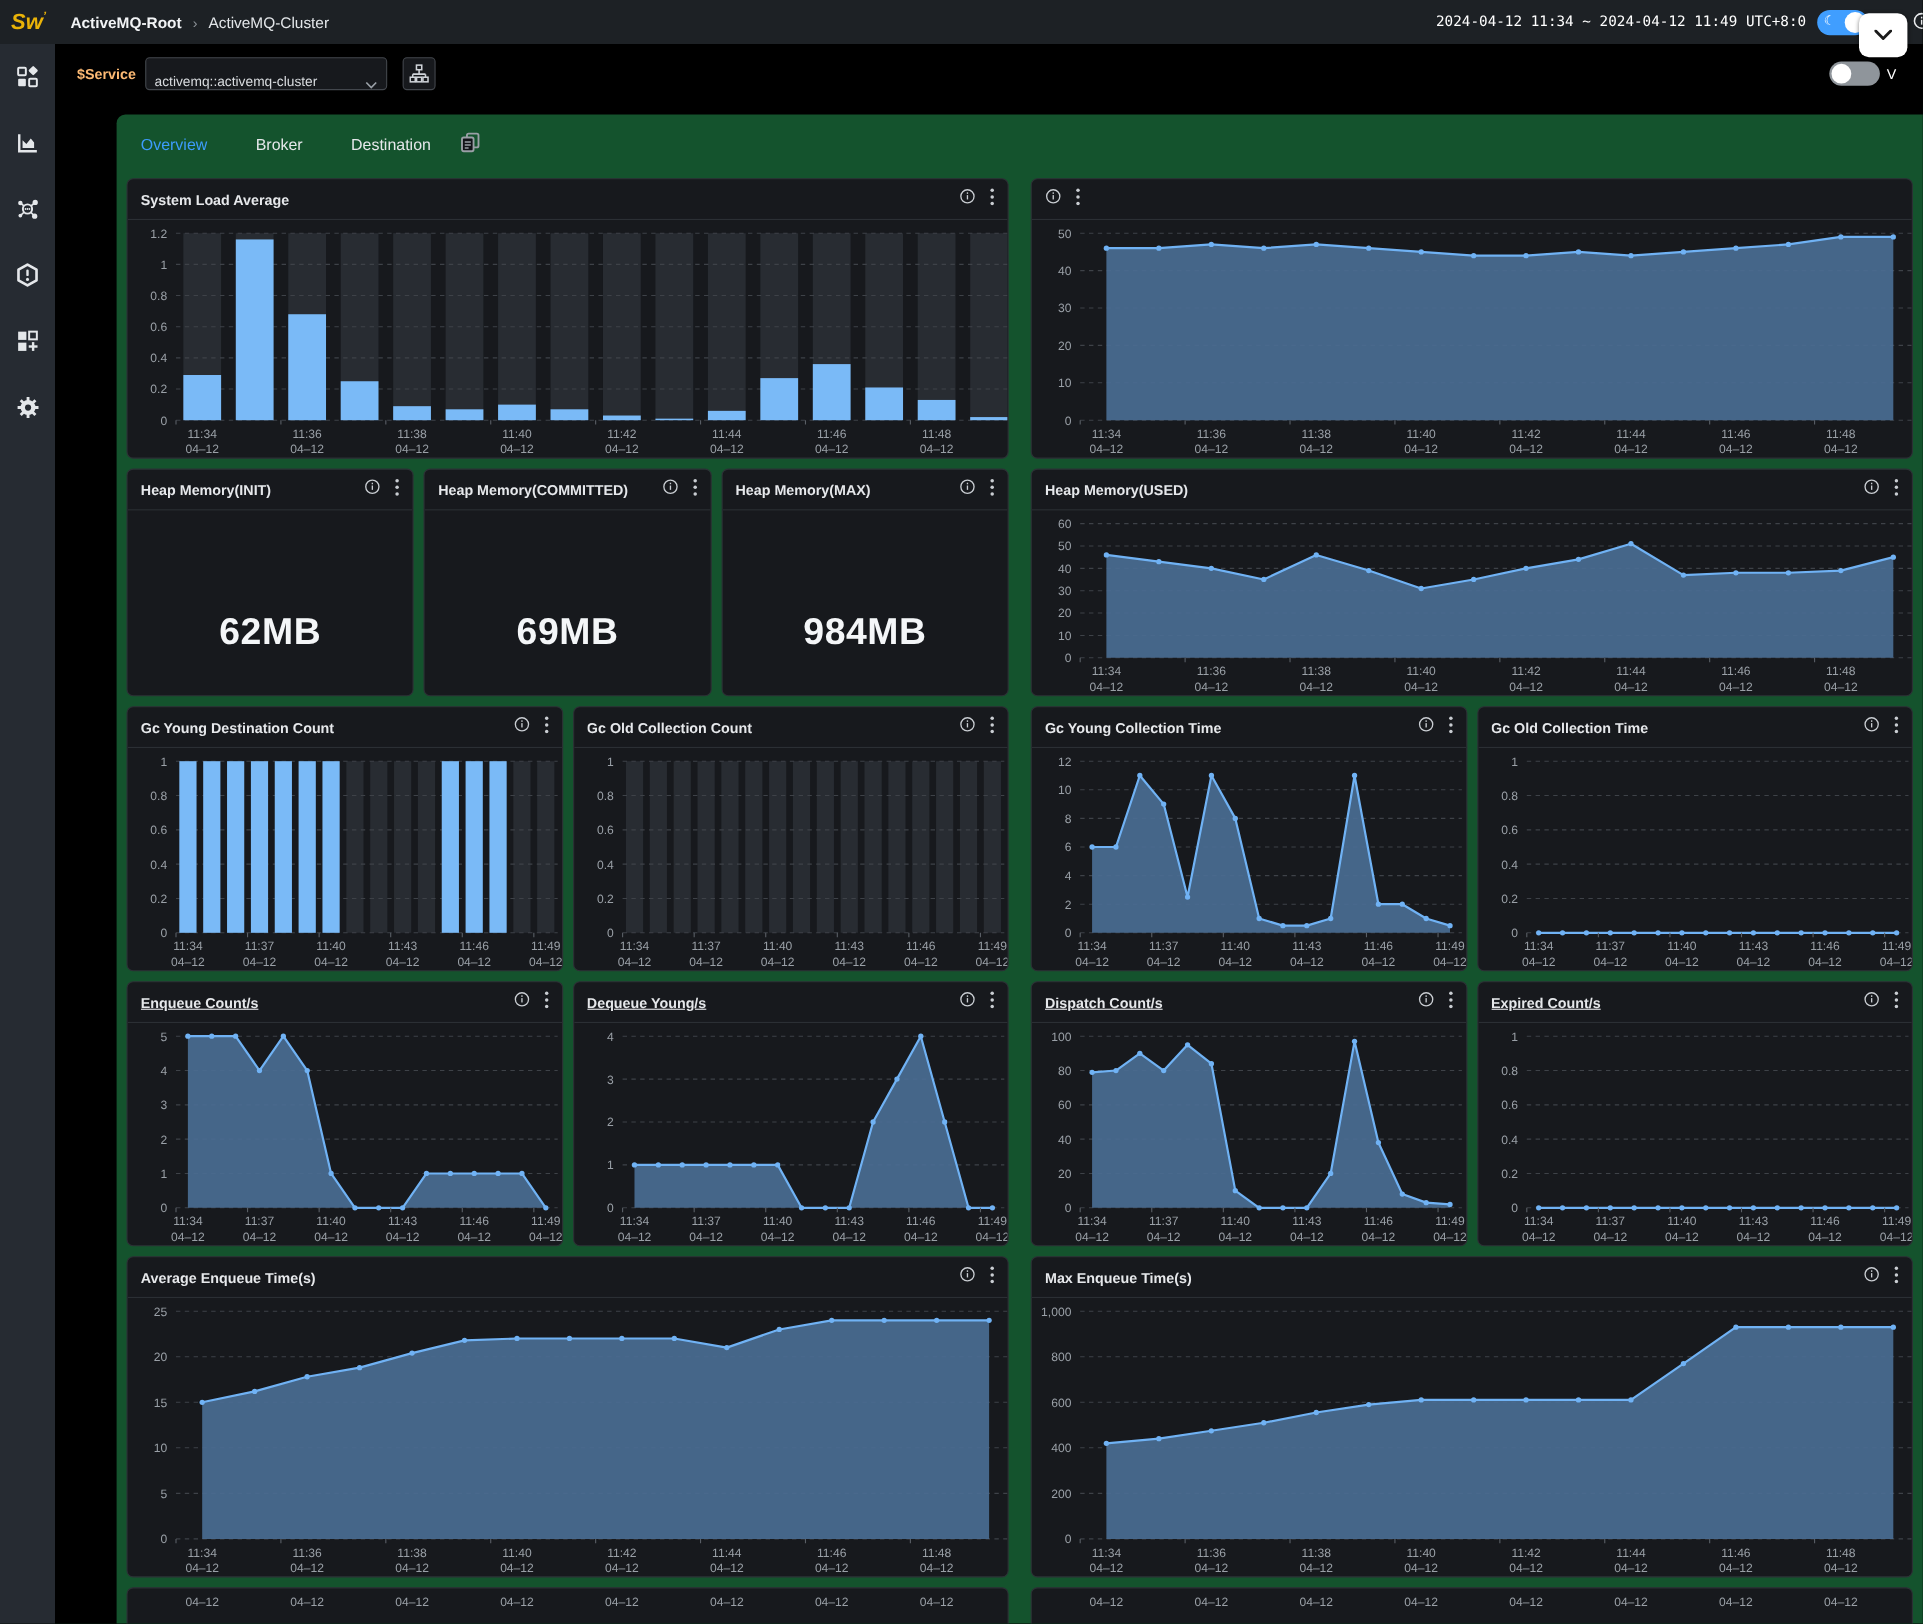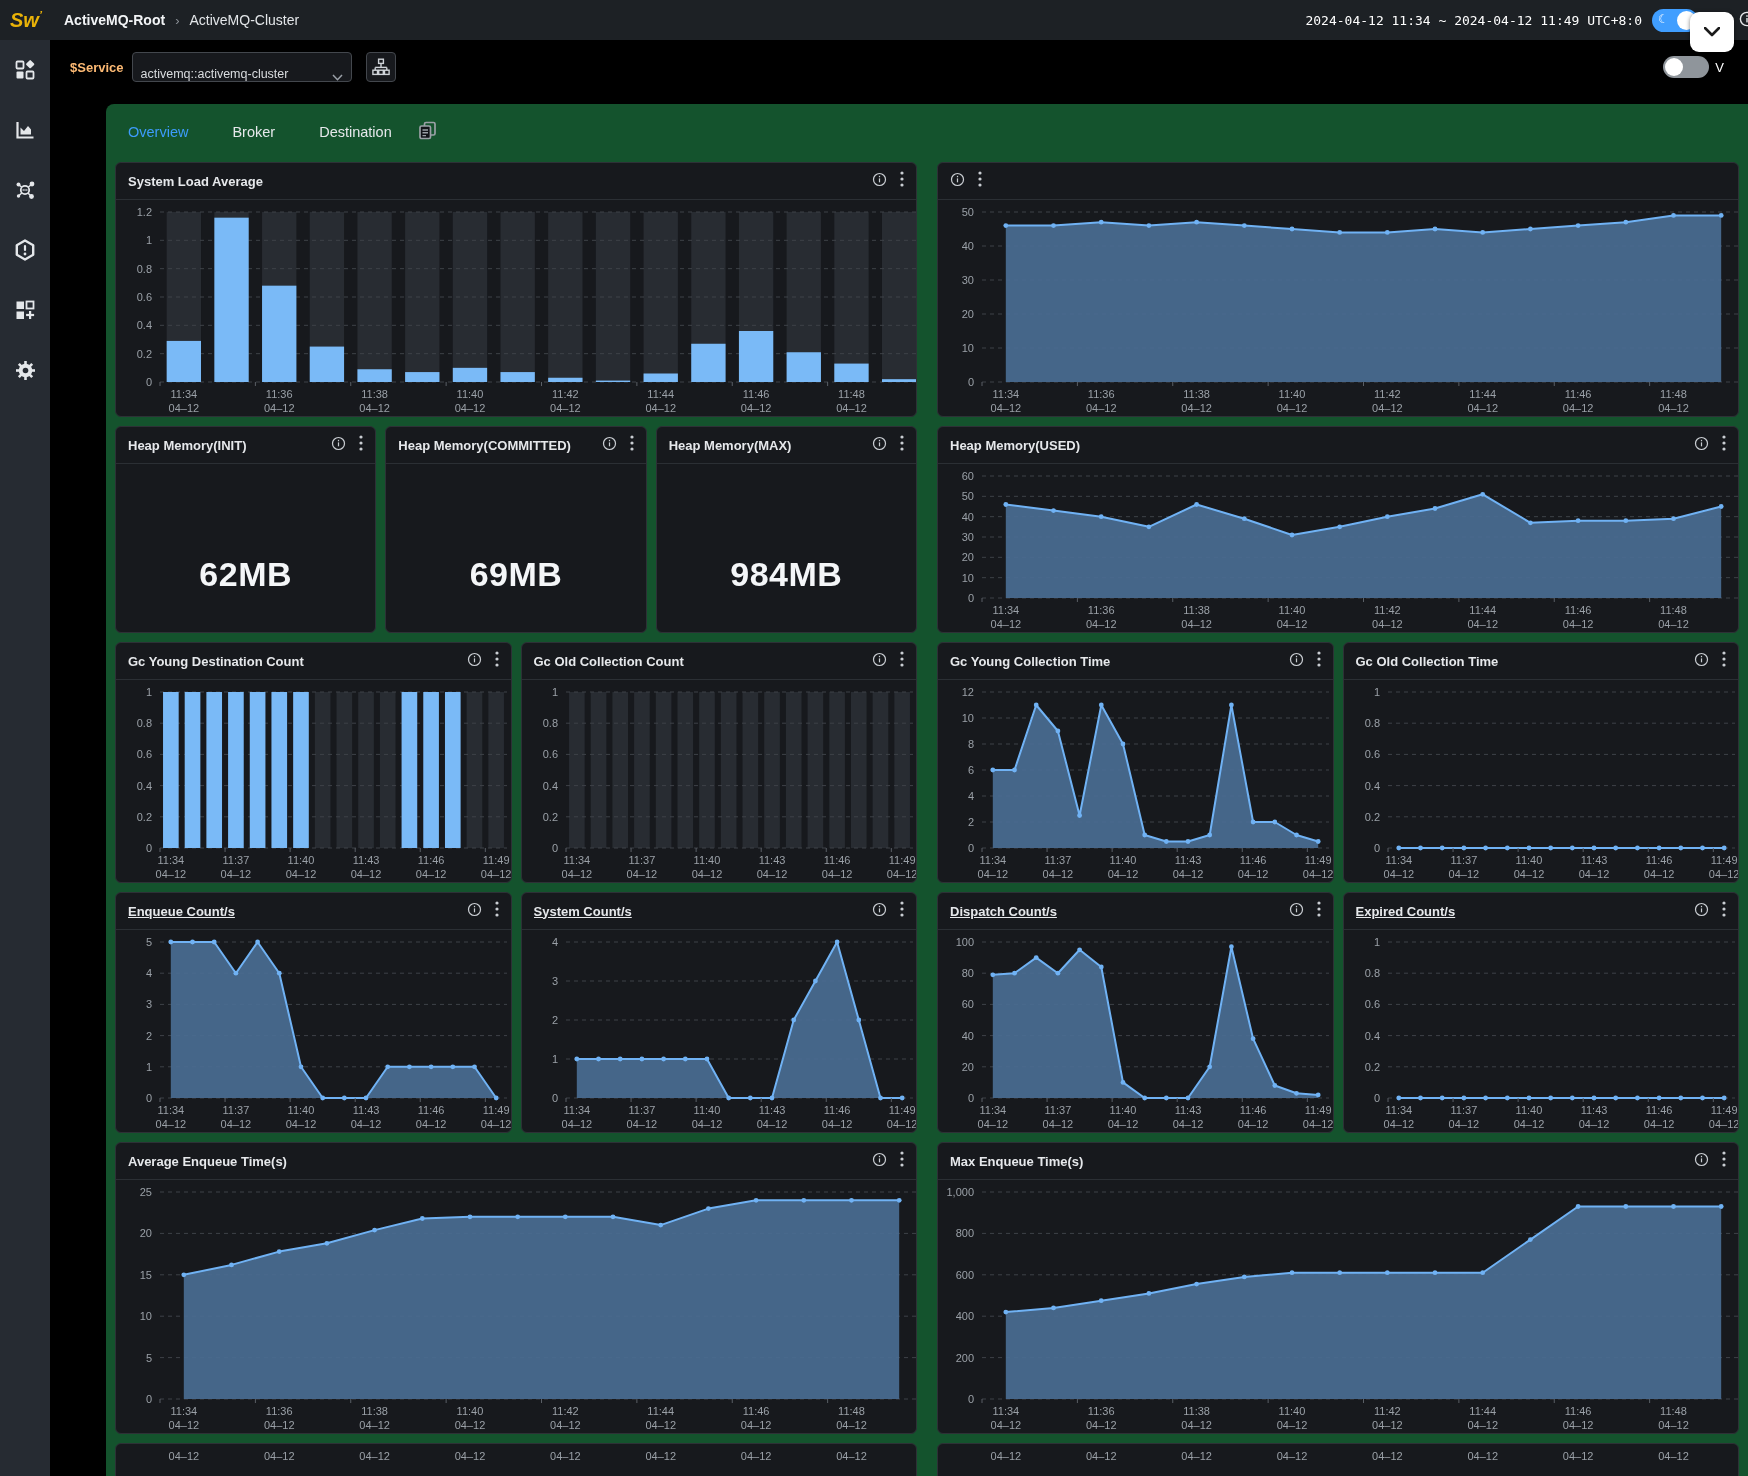--- a/index.html
+++ b/index.html
@@ -886,21 +886,21 @@
                 <text class="tick" x="315.09375" y="184" text-anchor="middle">11:46</text>
                 <text class="tick" x="315.09375" y="198" text-anchor="middle">04–12</text>
                 <line x1="369.3125" x2="369.3125" y1="168" y2="172" stroke="#5a5f66"></line>
                 <text class="tick" x="380.15625" y="184" text-anchor="middle">11:49</text>
                 <text class="tick" x="380.15625" y="198" text-anchor="middle">04–12</text>
               </svg>
             </div>
         </div>
         <div class="panel">
           <div class="phead">
-              <span class="ptitle">System Count/s</span>
+              <span class="ptitle">Dequeue Young/s</span>
             <span class="picons">
                 <span><svg width="15" height="15" viewBox="0 0 16 16">
                     <circle cx="8" cy="8" r="6.4" fill="none" stroke="#c9cdd2" stroke-width="1.3"></circle>
                     <rect x="7.35" y="6.8" width="1.3" height="4.2" fill="#c9cdd2"></rect>
                     <rect x="7.35" y="4.1" width="1.3" height="1.5" fill="#c9cdd2"></rect>
                   </svg></span>
             <span><svg width="4" height="16" viewBox="0 0 4 16">
                     <circle cx="2" cy="2" r="1.6" fill="#c9cdd2"></circle>
                     <circle cx="2" cy="8" r="1.6" fill="#c9cdd2"></circle>
                     <circle cx="2" cy="14" r="1.6" fill="#c9cdd2"></circle>

